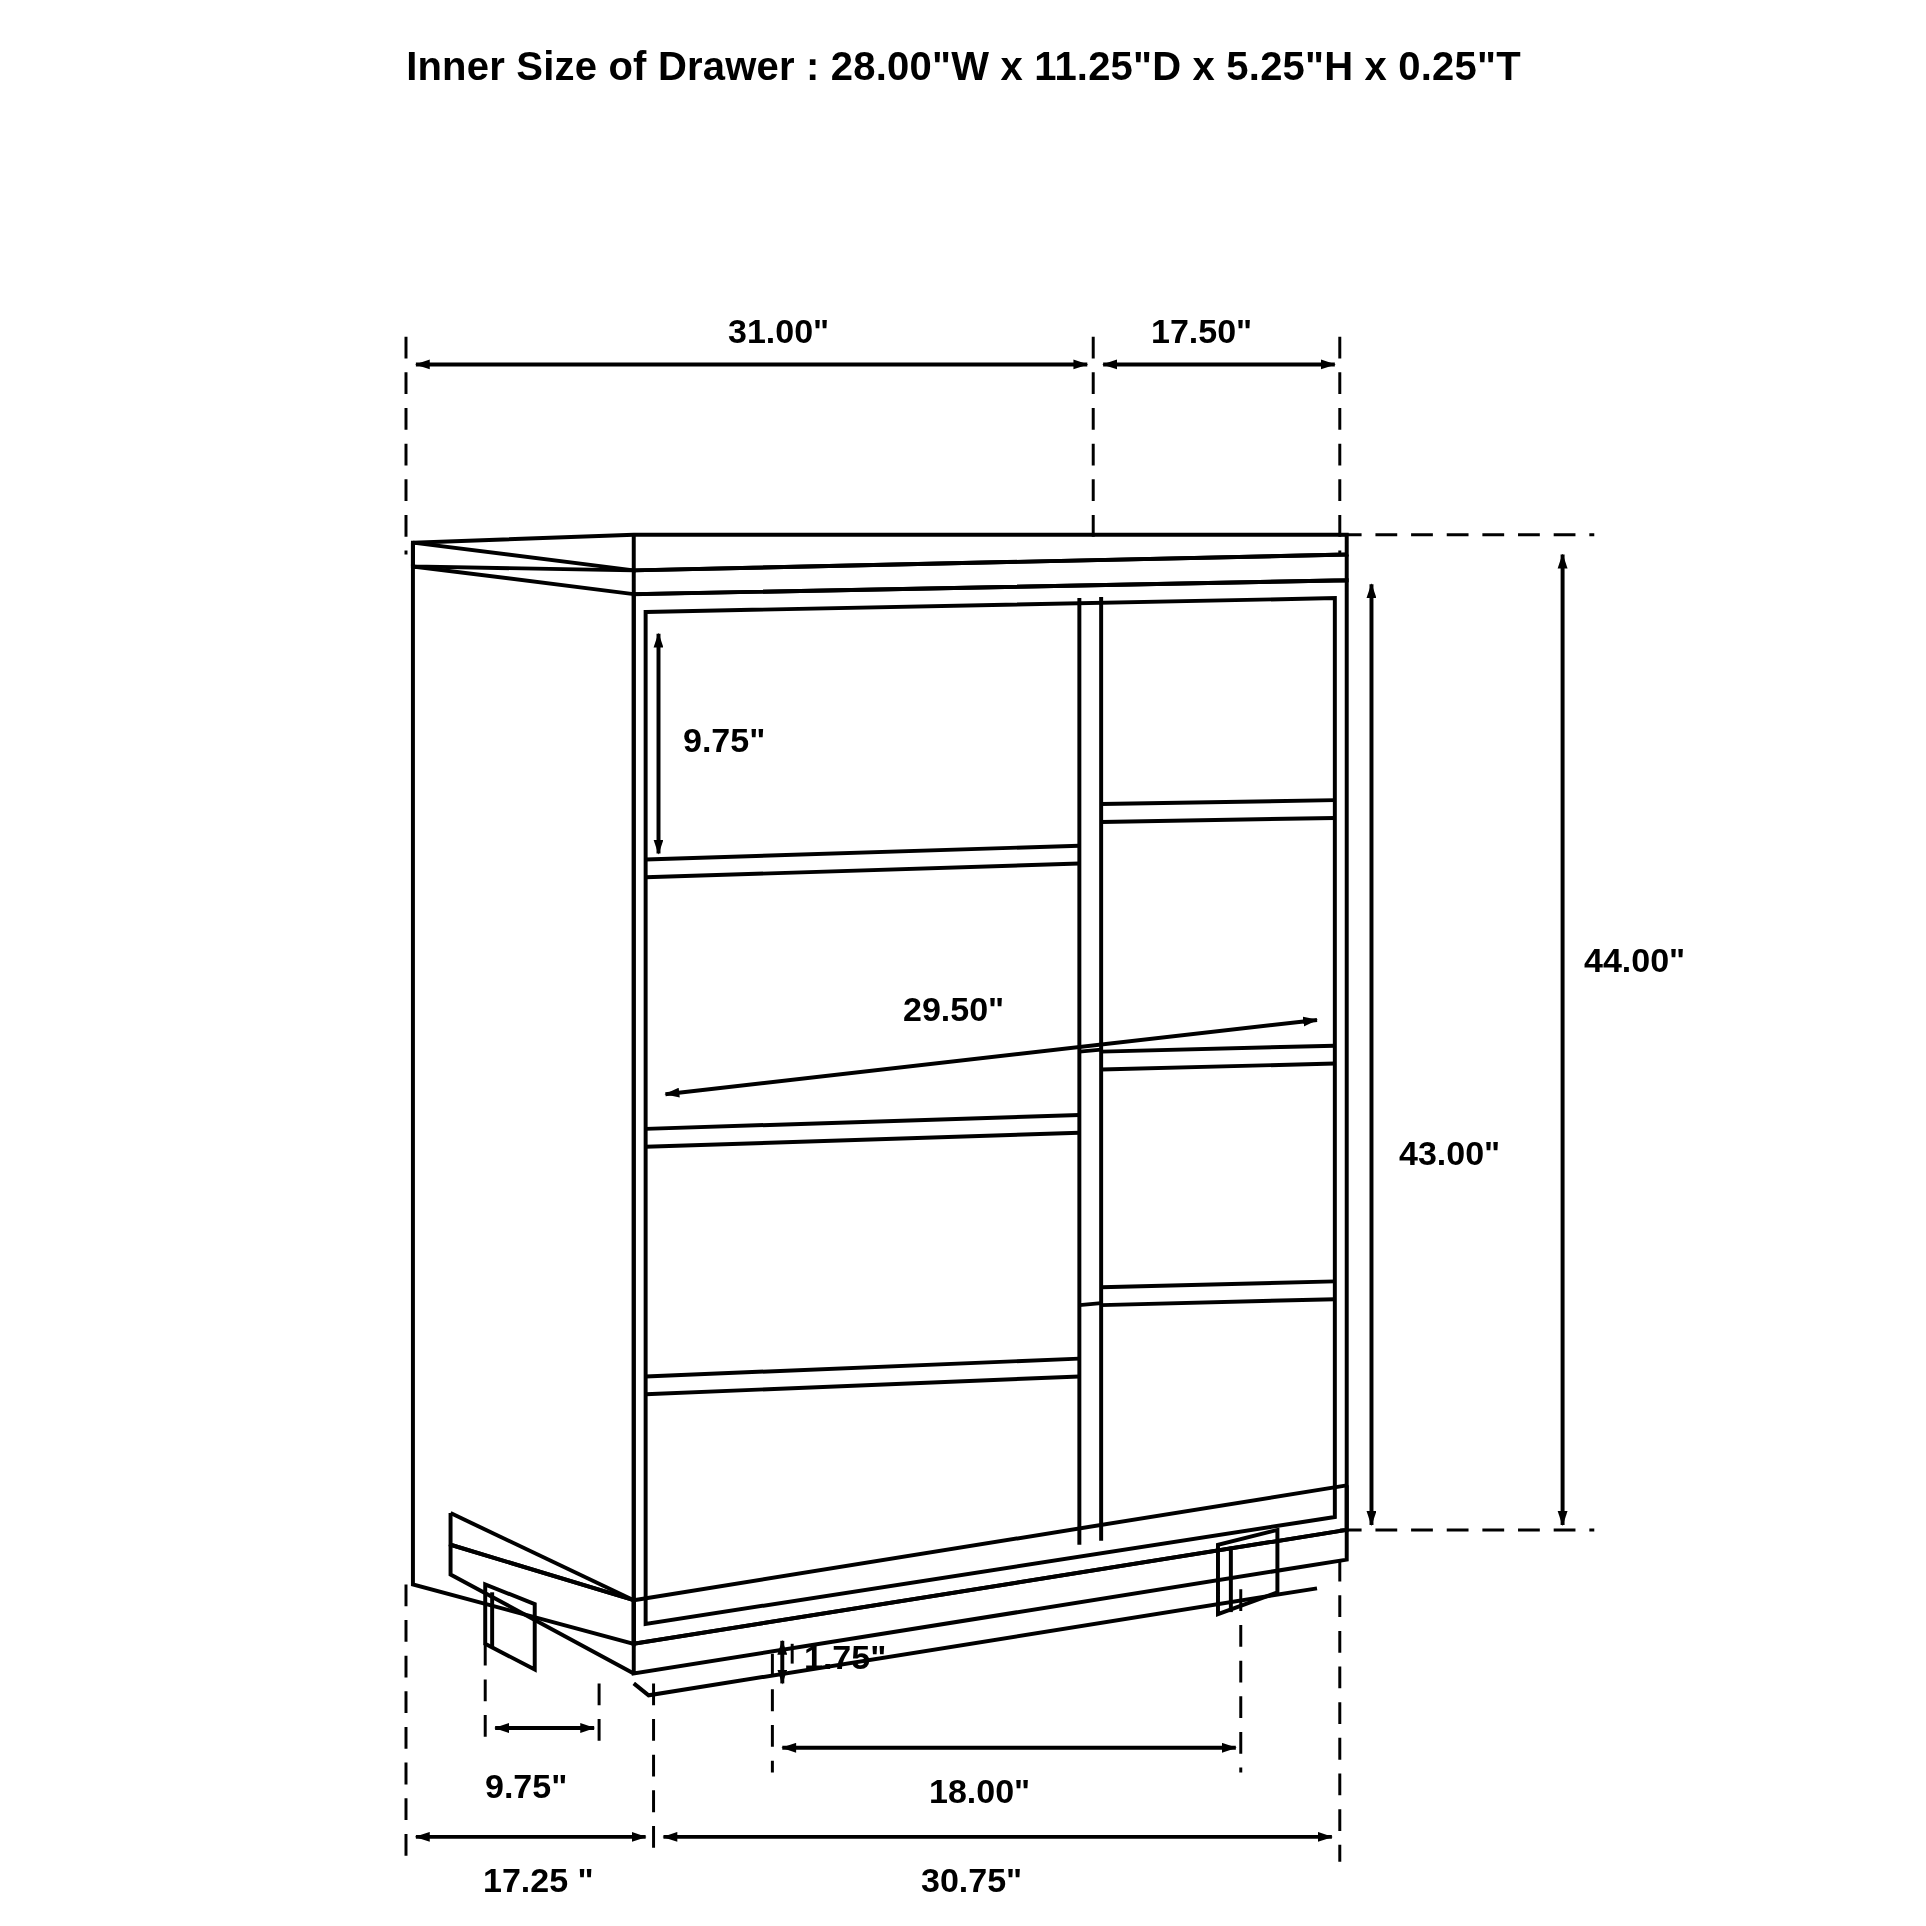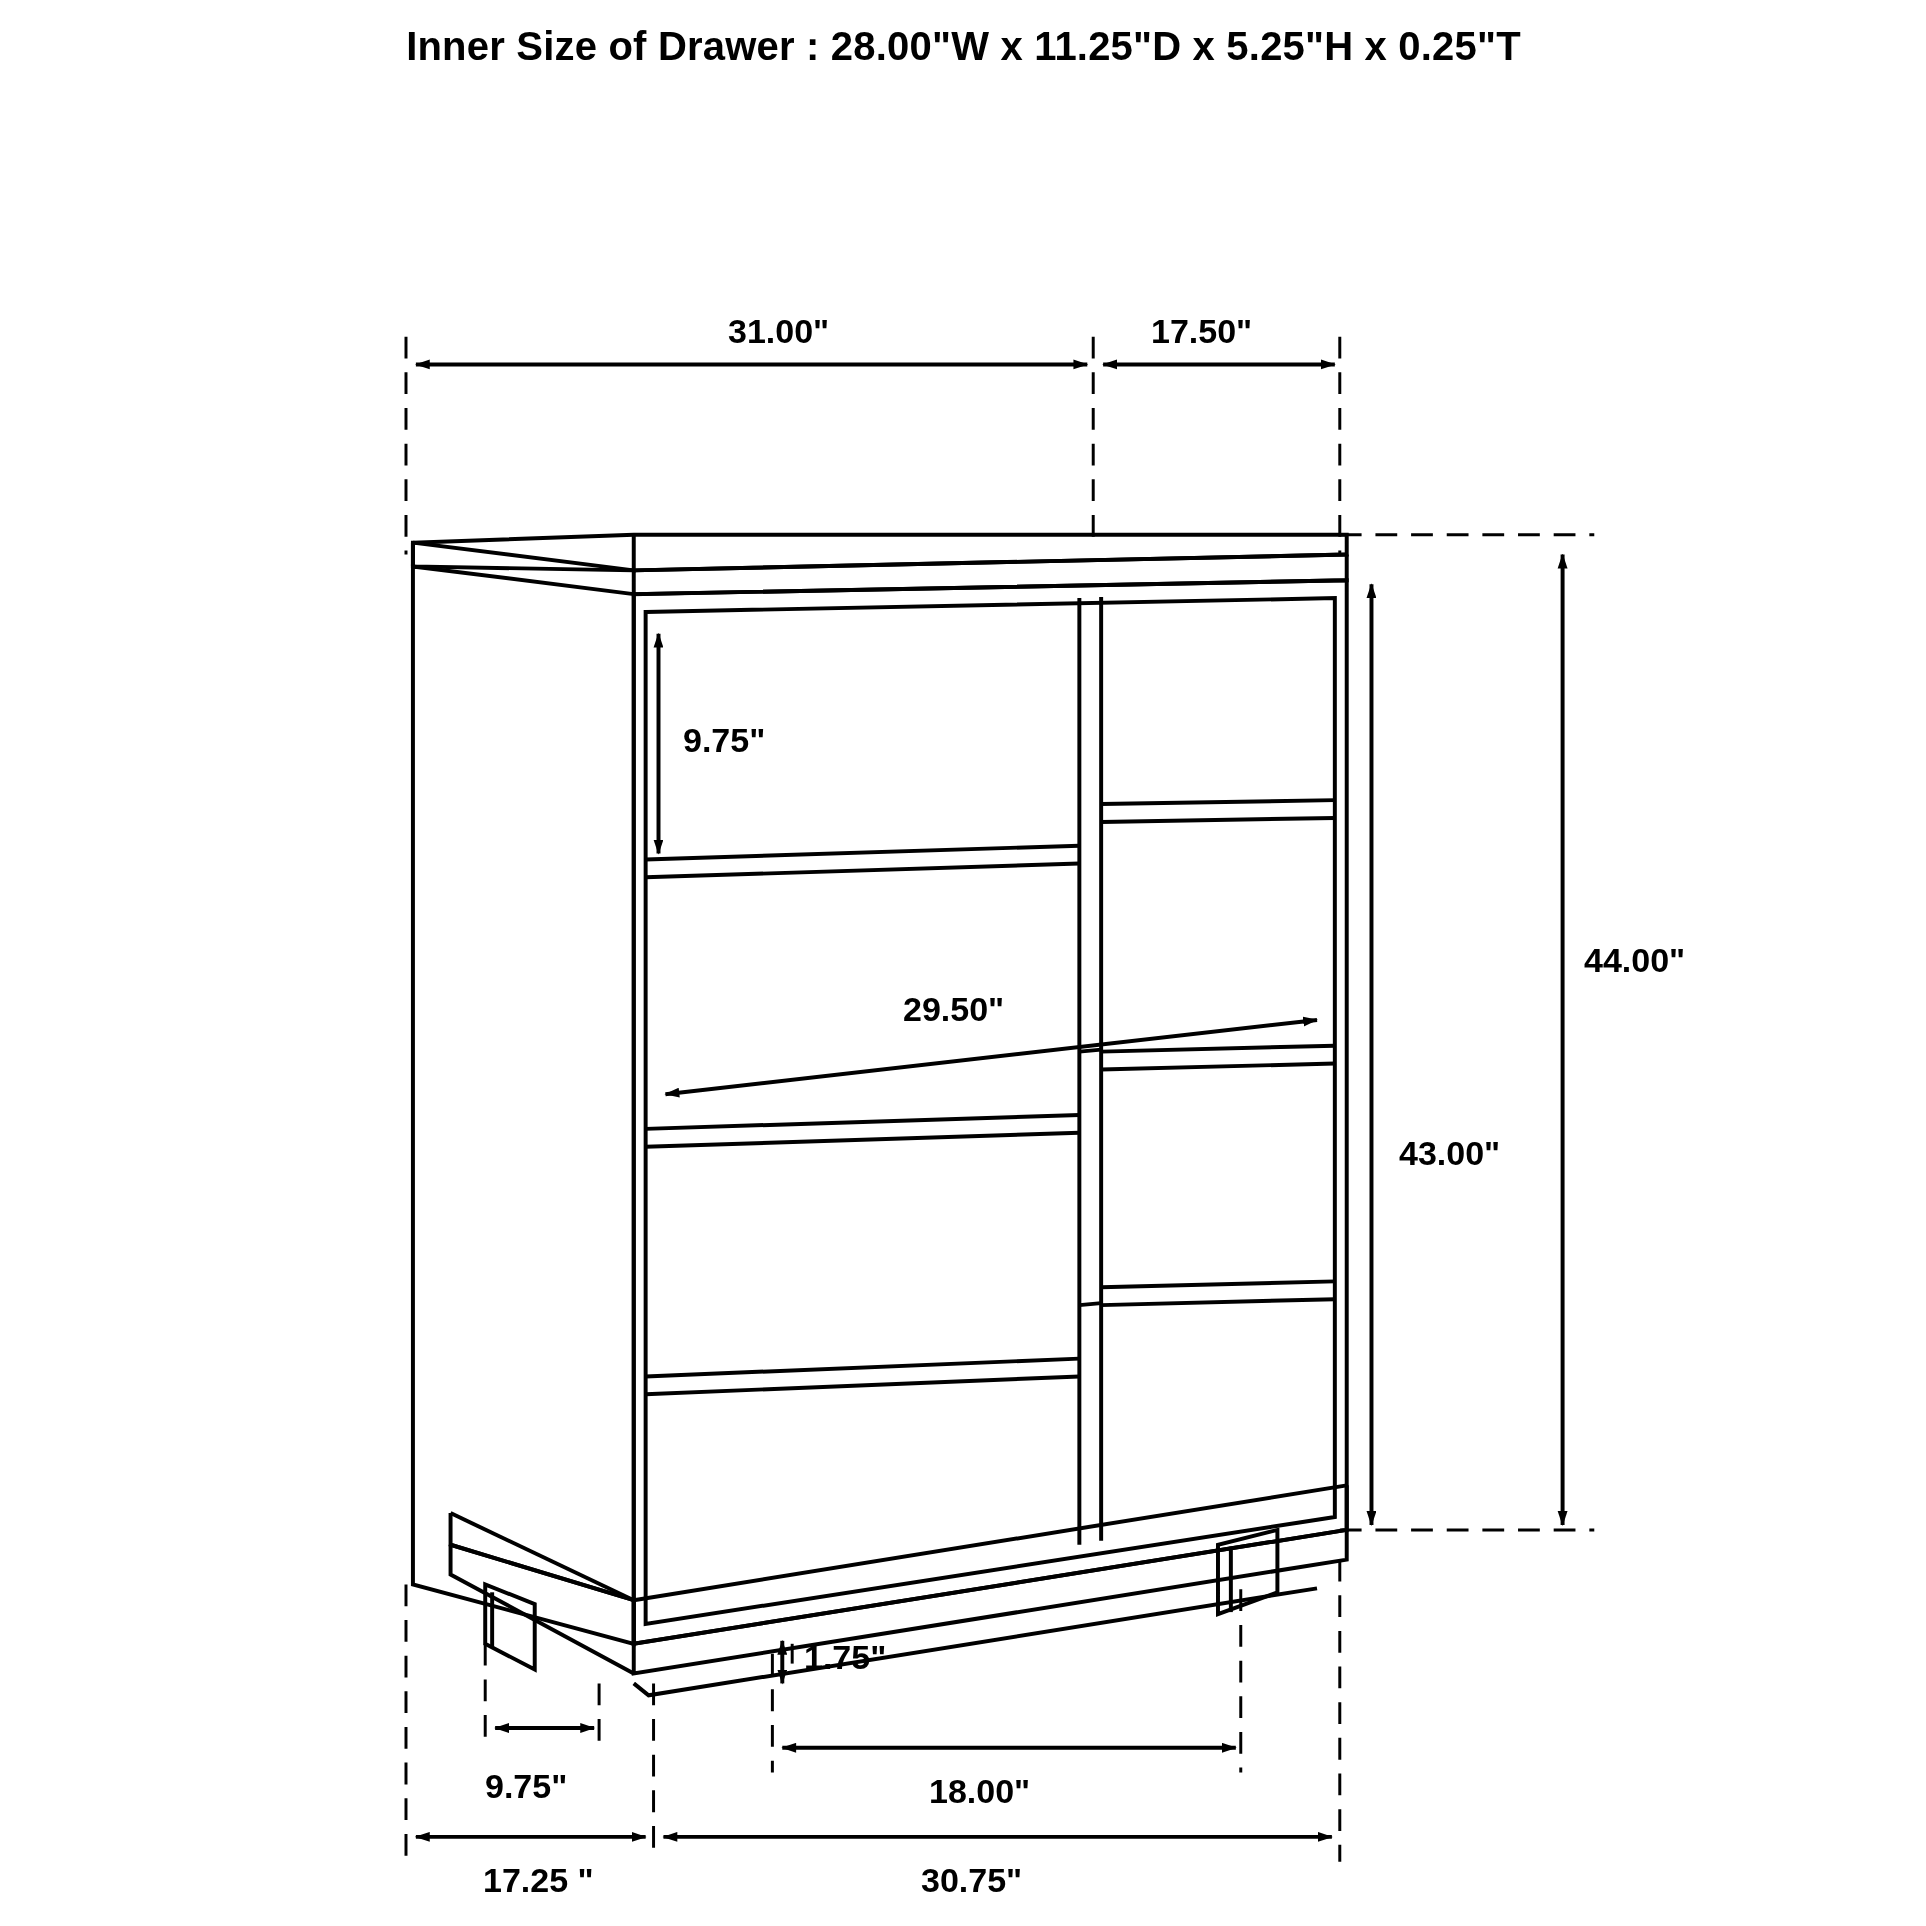--- a/index.html
+++ b/index.html
@@ -14,21 +14,21 @@
     color: #000000;
     overflow: hidden;
   }
   #stage {
     position: relative;
     width: 1927px;
     height: 1927px;
   }
   .title {
     position: absolute;
-    top: 24px;
+    top: 44px;
     left: 0;
     width: 1927px;
     text-align: center;
     font-size: 40px;
     font-weight: bold;
     letter-spacing: 0.2px;
     white-space: nowrap;
   }
   svg.drawing {
     position: absolute;

